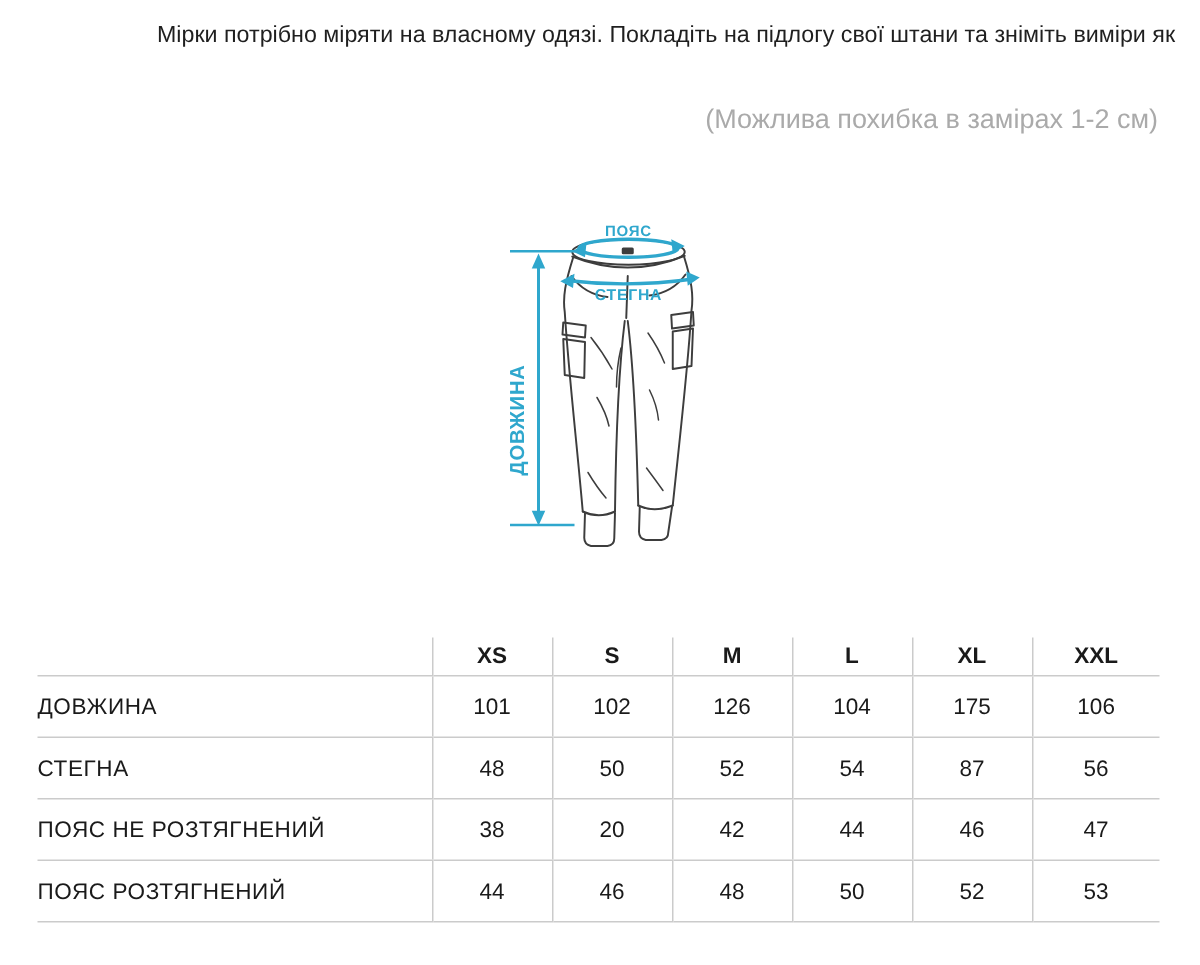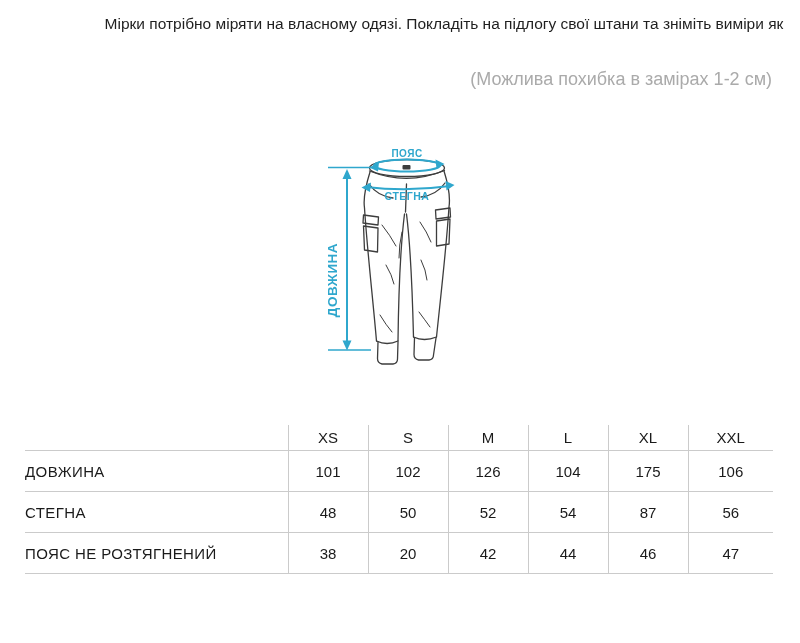--- a/index.html
+++ b/index.html
@@ -21,21 +21,21 @@
     margin-left: 44px;
   }
   .note {
     position: absolute;
     top: 69px; right: 28px;
     font-size: 18px;
     color: #aaaaaa;
   }
   .diagram-wrap {
     position: absolute;
-    left: 318px; top: 138px;
+    left: 330px; top: 138px;
     width: 150px; height: 250px;
   }
   table.size-table {
     position: absolute;
     left: 25px; top: 425px;
     width: 748px;
     border-collapse: collapse;
     table-layout: fixed;
   }
   .size-table th, .size-table td {
@@ -43,21 +43,21 @@
     padding: 0;
     vertical-align: middle;
     font-size: 15px;
     color: #1a1a1a;
   }
   .size-table th + th, .size-table td + td {
     border-left: 1px solid #cbcbcb;
   }
   .size-table thead th {
     height: 25px;
-    font-weight: normal;
+    font-weight: bold;
   }
   .size-table tbody td {
     height: 40px;
     text-align: center;
   }
   .size-table tbody td.row-label {
     text-align: left;
     letter-spacing: 0.4px;
   }
 </style>
@@ -172,14 +172,23 @@
     </tr>
     <tr>
       <td class="row-label">ПОЯС НЕ РОЗТЯГНЕНИЙ</td>
       <td>38</td>
       <td>20</td>
       <td>42</td>
       <td>44</td>
       <td>46</td>
       <td>47</td>
     </tr>
+    <tr>
+      <td class="row-label">ПОЯС РОЗТЯГНЕНИЙ</td>
+      <td>44</td>
+      <td>46</td>
+      <td>48</td>
+      <td>50</td>
+      <td>52</td>
+      <td>53</td>
+    </tr>
   </tbody>
 </table>
 
 </body></html>

